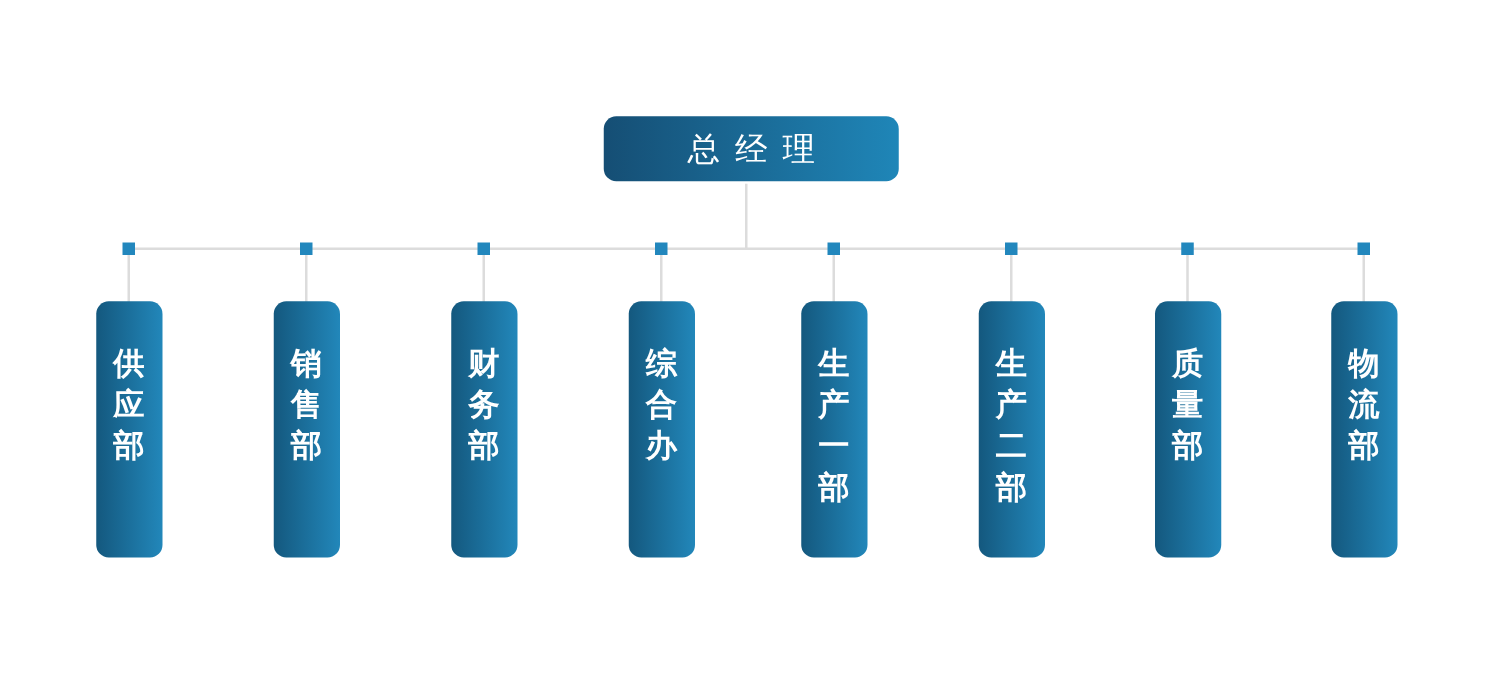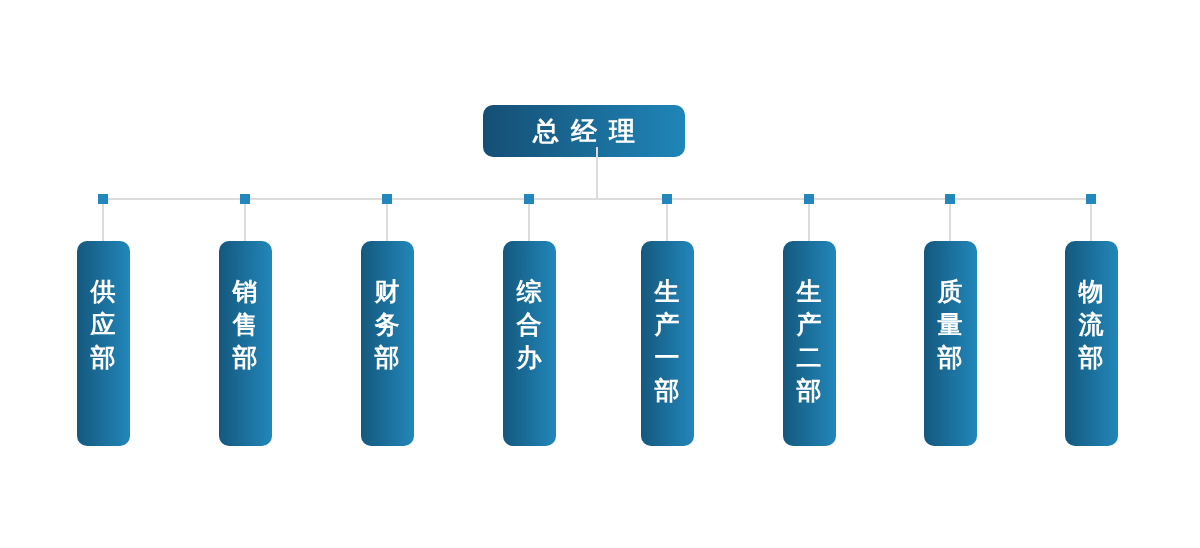--- a/index.html
+++ b/index.html
@@ -21,31 +21,31 @@
     position: relative;
     width: 1200px;
     height: 548px;
     overflow: hidden;
     background: var(--bg);
     font-family: "Liberation Sans", "DejaVu Sans", sans-serif;
   }
   .root-box {
     position: absolute;
     left: 483px;
-    top: 105px;
-    width: 202px;
+    top: 93px;
+    width: 236px;
     height: 52px;
     border-radius: 10px;
     background: linear-gradient(90deg, var(--root-a) 0%, var(--root-b) 100%);
     color: var(--text);
     display: flex;
     align-items: center;
     justify-content: center;
     font-size: 26px;
-    font-weight: bold;
+    font-weight: normal;
     letter-spacing: 12px;
     padding-left: 12px; 
     box-sizing: border-box;
   }
   .v-line {
     position: absolute;
     width: 2px;
     background: var(--line);
   }
   .root-line {

